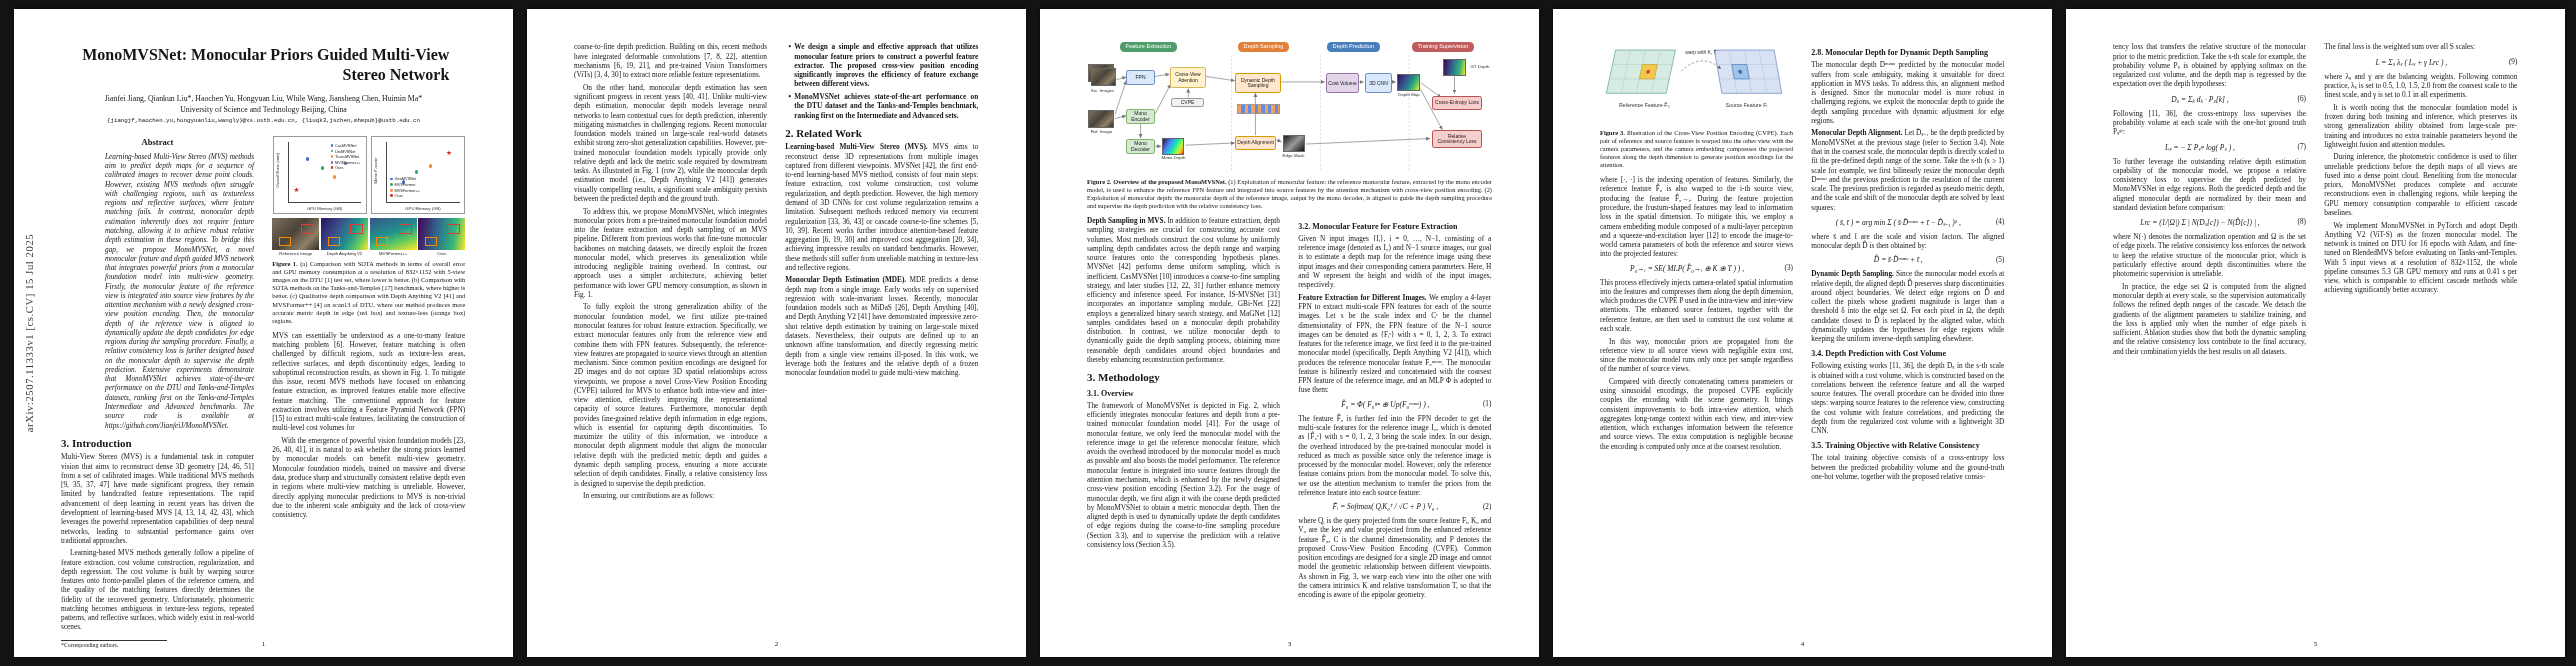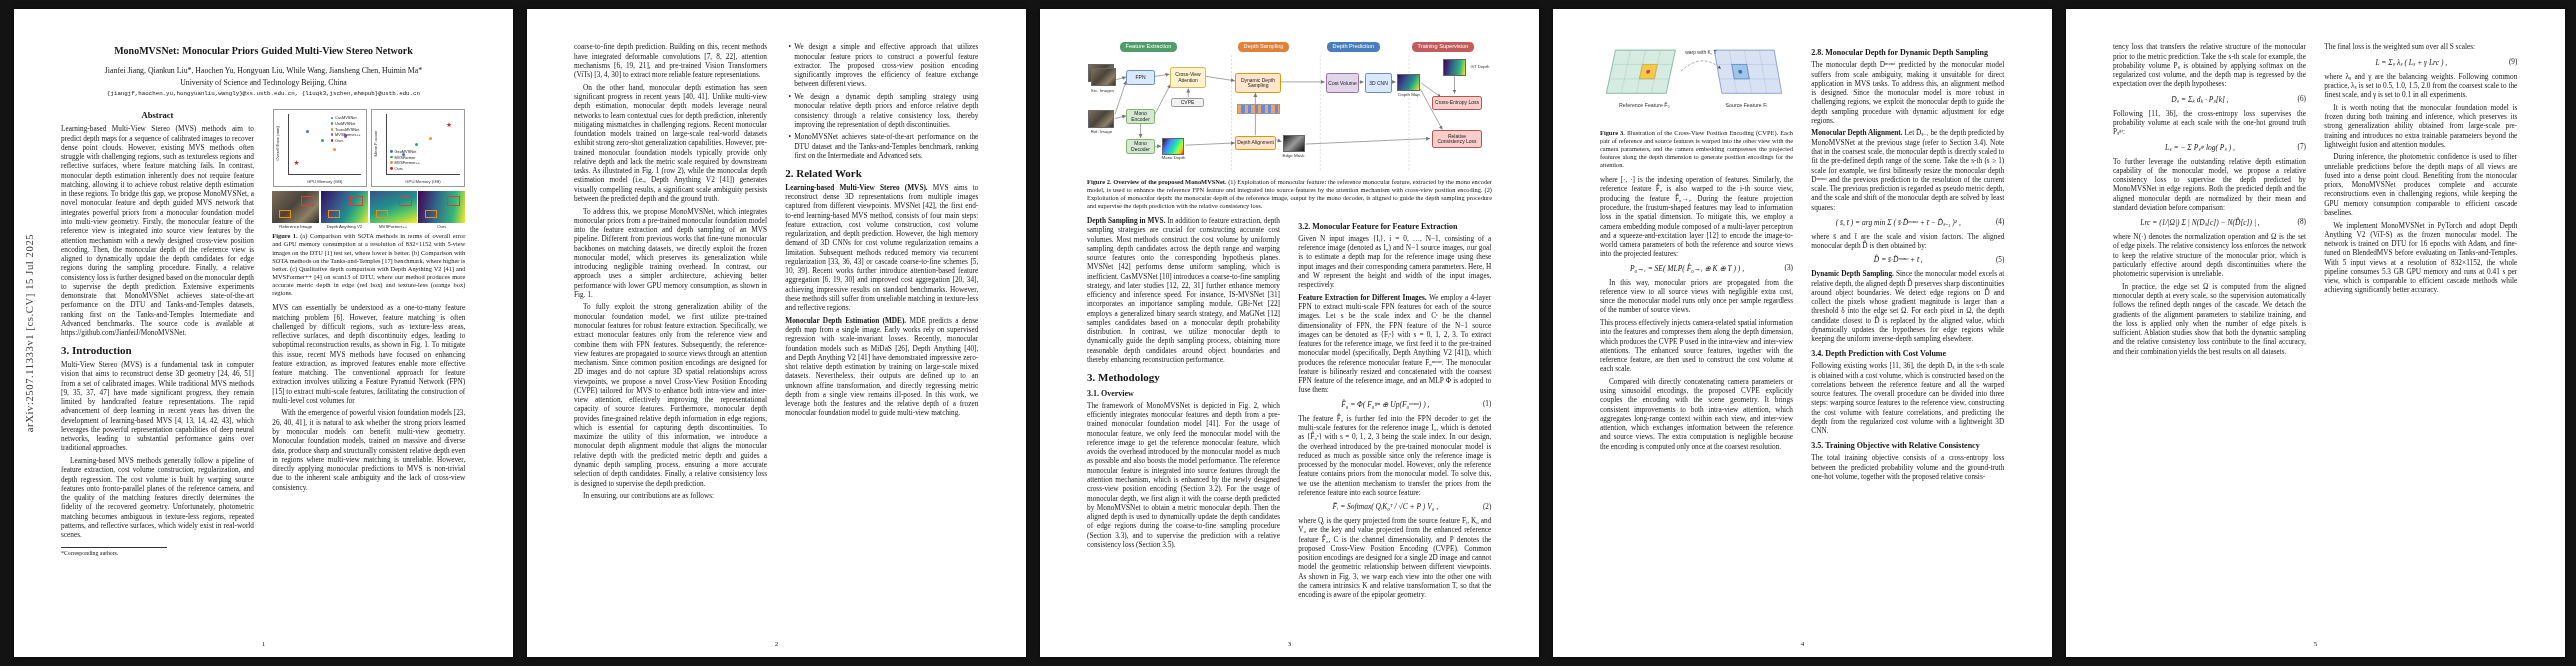--- a/index.html
+++ b/index.html
@@ -3,32 +3,32 @@
 <meta charset="utf-8">
 <title>MonoMVSNet paper</title>
 <style>
   html,body{margin:0;padding:0;background:#131313;}
   .wrap{width:2576px;height:667px;display:flex;gap:14px;padding:9.4px 14px;box-sizing:border-box;}
   .page{width:499px;height:648px;flex:0 0 499px;background:#ffffff;position:relative;box-sizing:border-box;
         padding:33px 47px 22px;overflow:hidden;font-family:"Liberation Serif",serif;color:#161616;
         box-shadow:0 0 4.4px rgba(0,0,0,.65);}
   .cols{display:flex;gap:18.3px;}
   .col{width:193px;flex:0 0 193px;}
-  .title{font-size:10px;font-weight:bold;text-align:center;margin:2.2px 16.7px 9px;line-height:1.25;}
+  .title{font-size:16px;font-weight:bold;text-align:right;margin:2.2px 16.7px 9px;line-height:1.25;}
   .authors{font-size:7.8px;text-align:center;margin:0 0 2.8px;}
   .affil{font-size:7.8px;text-align:center;margin:0 0 2.8px;}
   .emails{font-family:"Liberation Mono",monospace;font-size:5.8px;text-align:center;margin:0 0 12.2px;color:#111;}
   .abs-h{font-size:8.6px;font-weight:bold;text-align:center;margin:1.1px 0 4.4px;}
   .para{font-size:7.3px;line-height:1.27;text-align:justify;margin:0 0 3.3px;text-indent:9px;}
-  .abs-body{}
+  .abs-body{font-style:italic;margin-left:44px;}
   .noind{text-indent:0;}
   .runin{font-weight:bold;}
   .h-sec{font-size:11px;font-weight:bold;margin:6.7px 0 3.9px;}
   .h-sub{font-size:8px;font-weight:bold;margin:5.6px 0 3.3px;}
-  .bullet{display:flex;font-size:7.3px;line-height:1.27;margin:0 0 3.3px;}
+  .bullet{display:flex;font-size:7.3px;line-height:1.27;margin:0 0 3.3px;font-weight:bold;}
   .bullet::before{content:"\2022";flex:0 0 9px;text-align:center;}
   .bullet .bt{flex:1;text-align:justify;}
   .eq{display:flex;align-items:center;margin:5px 0;}
   .eq .formula{flex:1;text-align:center;font-style:italic;font-size:7.5px;}
   .eq .eqnum{flex:0 0 19px;text-align:right;font-size:7.2px;}
   .footnote{margin-top:7.8px;border-top:0.6px solid #333;width:55%;padding-top:1.7px;font-size:5.8px;}
   .pageno{position:absolute;bottom:9px;left:0;right:0;text-align:center;font-size:7px;}
   .stamp{position:absolute;left:10px;top:50%;transform:translateY(-50%) rotate(180deg);
          writing-mode:vertical-rl;font-size:10.6px;color:#3c3c3c;letter-spacing:0.6px;white-space:nowrap;}
   
@@ -208,23 +208,20 @@
         <p class="para">On the other hand, monocular depth estimation has seen significant progress in recent years [40, 41]. Unlike multi-view depth estimation, monocular depth models leverage neural networks to learn contextual cues for depth prediction, inherently mitigating mismatches in challenging regions. Recent monocular foundation models trained on large-scale real-world datasets exhibit strong zero-shot generalization capabilities. However, pre-trained monocular foundation models typically provide only relative depth and lack the metric scale required by downstream tasks. As illustrated in Fig. 1 (row 2), while the monocular depth estimation model (i.e., Depth Anything V2 [41]) generates visually compelling results, a significant scale ambiguity persists between the predicted depth and the ground truth.</p>
         <p class="para">To address this, we propose MonoMVSNet, which integrates monocular priors from a pre-trained monocular foundation model into the feature extraction and depth sampling of an MVS pipeline. Different from previous works that fine-tune monocular backbones on matching datasets, we directly exploit the frozen monocular model, which preserves its generalization while introducing negligible training overhead. In contrast, our approach uses a simpler architecture, achieving better performance with lower GPU memory consumption, as shown in Fig. 1.</p>
         <p class="para">To fully exploit the strong generalization ability of the monocular foundation model, we first utilize pre-trained monocular features for robust feature extraction. Specifically, we extract monocular features only from the reference view and combine them with FPN features. Subsequently, the reference-view features are propagated to source views through an attention mechanism. Since common position encodings are designed for 2D images and do not capture 3D spatial relationships across viewpoints, we propose a novel Cross-View Position Encoding (CVPE) tailored for MVS to enhance both intra-view and inter-view attention, effectively improving the representational capacity of source features. Furthermore, monocular depth provides fine-grained relative depth information in edge regions, which is essential for capturing depth discontinuities. To maximize the utility of this information, we introduce a monocular depth alignment module that aligns the monocular relative depth with the predicted metric depth and guides a dynamic depth sampling process, ensuring a more accurate selection of depth candidates. Finally, a relative consistency loss is designed to supervise the depth prediction.</p>
         <p class="para">In ensuring, our contributions are as follows:</p>
       </div>
       <div class="col">
         <div class="bullet">
             <span class="bt">We design a simple and effective approach that utilizes monocular feature priors to construct a powerful feature extractor. The proposed cross-view position encoding significantly improves the efficiency of feature exchange between different views.</span>
           </div>
         <div class="bullet">
-            <span class="bt">We design a dynamic depth sampling strategy using monocular relative depth priors and enforce relative depth consistency through a relative consistency loss, thereby improving the representation of depth discontinuities.</span>
-          </div>
-        <div class="bullet">
             <span class="bt">MonoMVSNet achieves state-of-the-art performance on the DTU dataset and the Tanks-and-Temples benchmark, ranking first on the Intermediate and Advanced sets.</span>
           </div>
         <div class="h-sec">2. Related Work</div>
         <p class="para noind"><span class="runin">Learning-based Multi-View Stereo (MVS).</span> <span>MVS aims to reconstruct dense 3D representations from multiple images captured from different viewpoints. MVSNet [42], the first end-to-end learning-based MVS method, consists of four main steps: feature extraction, cost volume construction, cost volume regularization, and depth prediction. However, the high memory demand of 3D CNNs for cost volume regularization remains a limitation. Subsequent methods reduced memory via recurrent regularization [33, 36, 43] or cascade coarse-to-fine schemes [5, 10, 39]. Recent works further introduce attention-based feature aggregation [6, 19, 30] and improved cost aggregation [20, 34], achieving impressive results on standard benchmarks. However, these methods still suffer from unreliable matching in texture-less and reflective regions.</span></p>
         <p class="para noind"><span class="runin">Monocular Depth Estimation (MDE).</span> <span>MDE predicts a dense depth map from a single image. Early works rely on supervised regression with scale-invariant losses. Recently, monocular foundation models such as MiDaS [26], Depth Anything [40], and Depth Anything V2 [41] have demonstrated impressive zero-shot relative depth estimation by training on large-scale mixed datasets. Nevertheless, their outputs are defined up to an unknown affine transformation, and directly regressing metric depth from a single view remains ill-posed. In this work, we leverage both the features and the relative depth of a frozen monocular foundation model to guide multi-view matching.</span></p>
       </div>
     </div>
     <div class="pageno">2</div>
   </div>
 
@@ -351,22 +348,22 @@
             <text x="80" y="116" text-anchor="middle" font-size="9.5">Reference Feature F̂₀</text>
             <text x="264" y="116" text-anchor="middle" font-size="9.5">Source Feature Fᵢ</text>
           </svg>
           <p class="figcap noind" style="text-align:justify"><span class="figlead">Figure 3.</span> <span>Illustration of the Cross-View Position Encoding (CVPE). Each pair of reference and source features is warped into the other view with the camera parameters, and the camera embedding compresses the projected features along the depth dimension to generate position encodings for the attention.</span></p>
         </div>
         <p class="para noind">where [·, ·] is the indexing operation of features. Similarly, the reference feature F̂₀ is also warped to the i-th source view, producing the feature F̂₀→ᵢ. During the feature projection procedure, the frustum-shaped features may lead to information loss in the spatial dimension. To mitigate this, we employ a camera embedding module composed of a multi-layer perceptron and a squeeze-and-excitation layer [12] to encode the image-to-world camera parameters of both the reference and source views into the projected features:</p>
         <div class="eq">
           <span class="formula">P₀→ᵢ = SE( MLP( F̂₀→ᵢ ⊕ K ⊕ T ) ) ,</span>
           <span class="eqnum">(3)</span>
         </div>
+        <p class="para noind">This process effectively injects camera-related spatial information into the features and compresses them along the depth dimension, which produces the CVPE P used in the intra-view and inter-view attentions. The enhanced source features, together with the reference feature, are then used to construct the cost volume at each scale.</p>
         <p class="para">In this way, monocular priors are propagated from the reference view to all source views with negligible extra cost, since the monocular model runs only once per sample regardless of the number of source views.</p>
-        <p class="para noind">This process effectively injects camera-related spatial information into the features and compresses them along the depth dimension, which produces the CVPE P used in the intra-view and inter-view attentions. The enhanced source features, together with the reference feature, are then used to construct the cost volume at each scale.</p>
         <p class="para">Compared with directly concatenating camera parameters or using sinusoidal encodings, the proposed CVPE explicitly couples the encoding with the scene geometry. It brings consistent improvements to both intra-view attention, which aggregates long-range context within each view, and inter-view attention, which exchanges information between the reference and source views. The extra computation is negligible because the encoding is computed only once at the coarsest resolution.</p>
       </div>
       <div class="col">
         <div class="h-sub">2.8. Monocular Depth for Dynamic Depth Sampling</div>
         <p class="para noind">The monocular depth Dᵐᵒⁿᵒ predicted by the monocular model suffers from scale ambiguity, making it unsuitable for direct application in MVS tasks. To address this, an alignment method is designed. Since the monocular model is more robust in challenging regions, we exploit the monocular depth to guide the depth sampling procedure with dynamic adjustment for edge regions.</p>
         <p class="para noind"><span class="runin">Monocular Depth Alignment.</span> <span>Let D̃ₛ₋₁ be the depth predicted by MonoMVSNet at the previous stage (refer to Section 3.4). Note that in the coarsest scale, the monocular depth is directly scaled to fit the pre-defined depth range of the scene. Take the s-th (s ≥ 1) scale for example, we first bilinearly resize the monocular depth Dᵐᵒⁿᵒ and the previous prediction to the resolution of the current scale. The previous prediction is regarded as pseudo metric depth, and the scale and shift of the monocular depth are solved by least squares:</span></p>
         <div class="eq">
           <span class="formula">( s̄, t̄ ) = arg min Σ ( s̄·D̃ᵐᵒⁿᵒ + t̄ − D̃ₛ₋₁ )² ,</span>
           <span class="eqnum">(4)</span>
         </div>

